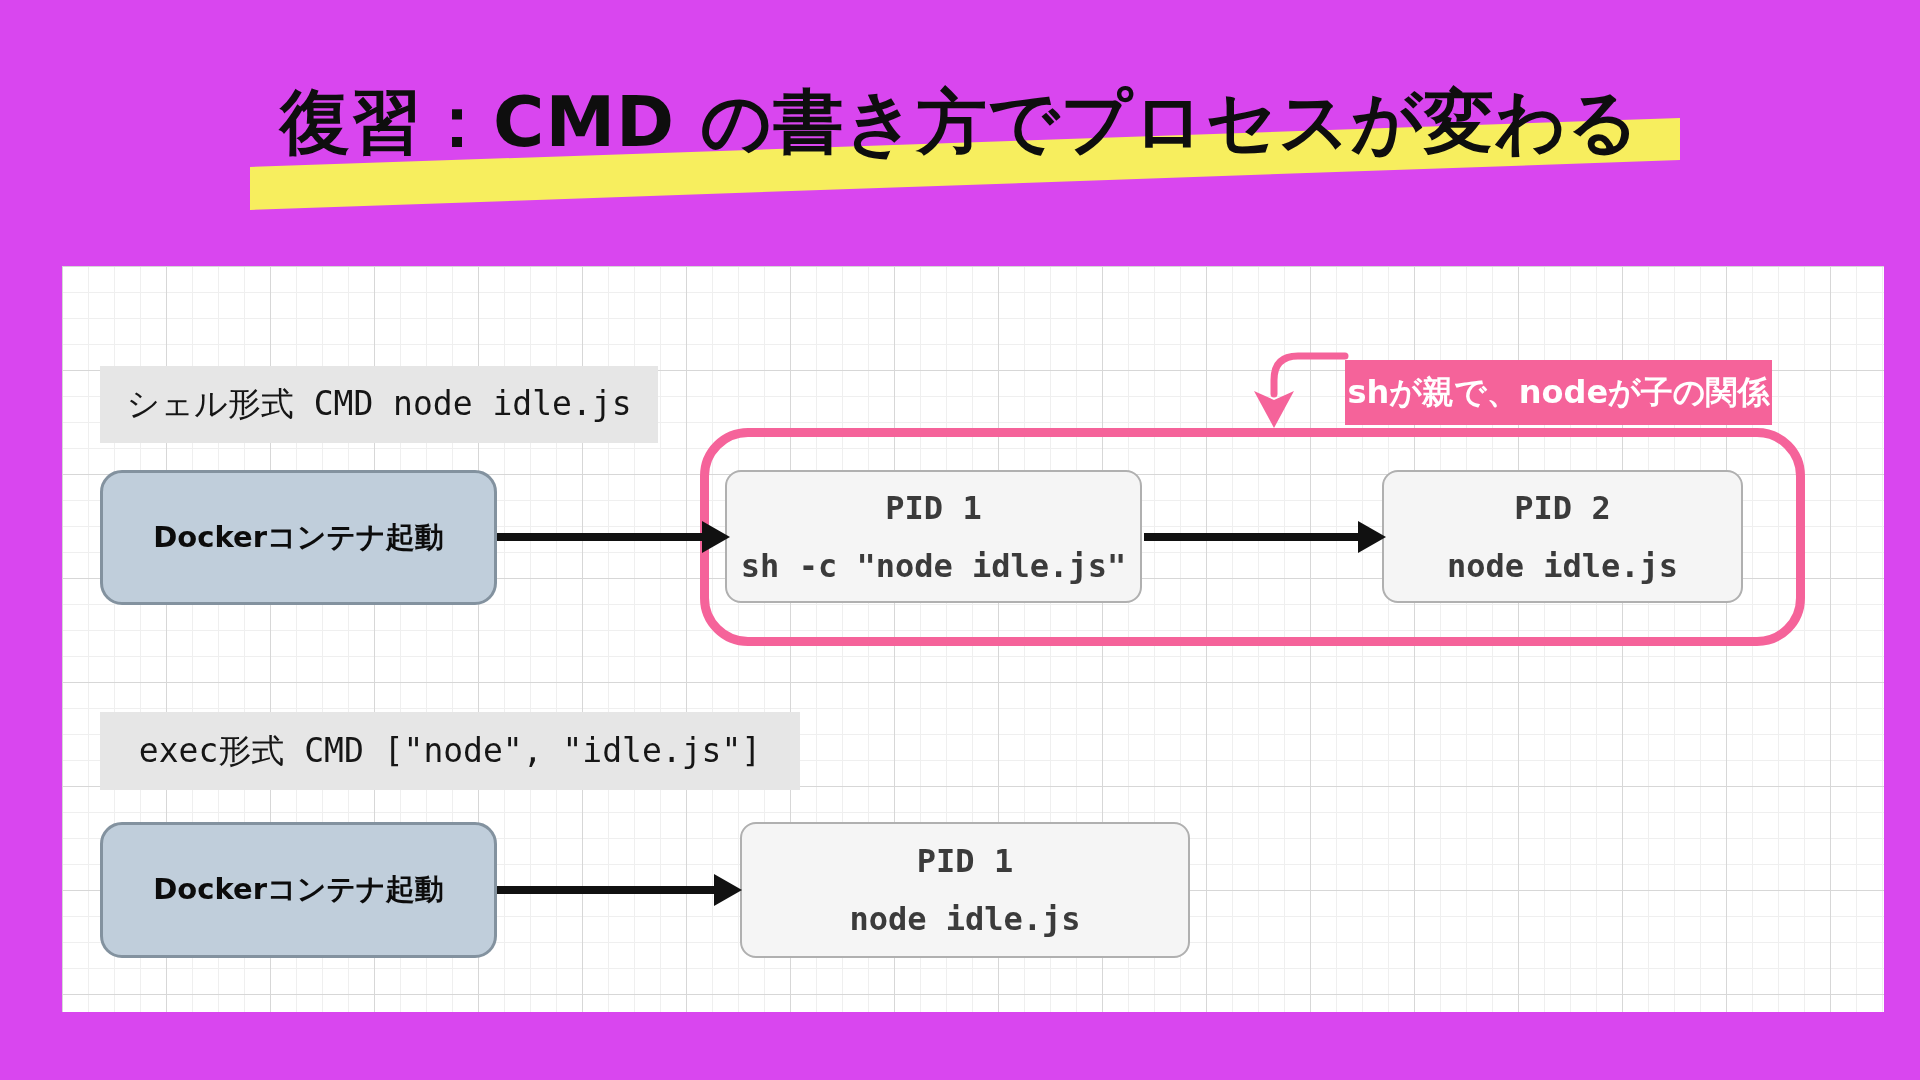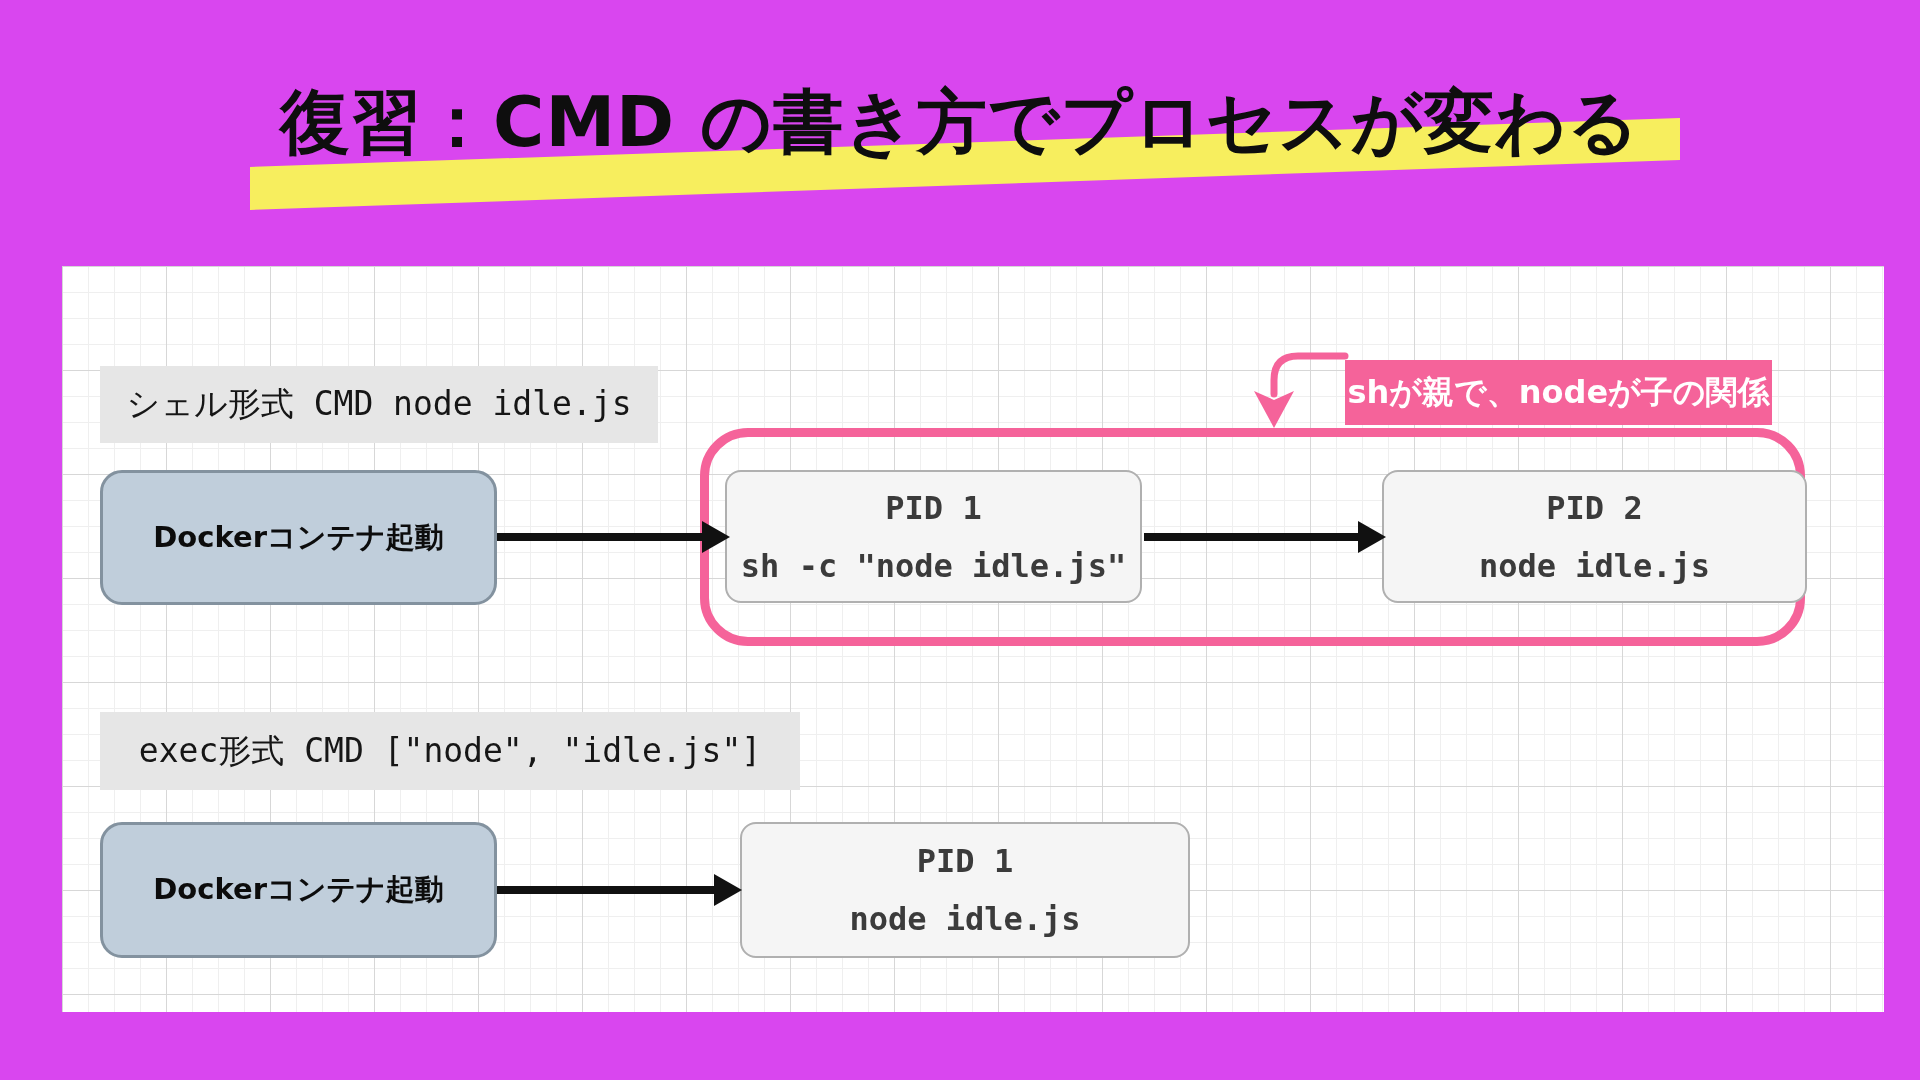--- a/index.html
+++ b/index.html
@@ -61,21 +61,21 @@
   .proc-box{
     position:absolute;
     background:#f5f5f5;border:2px solid #b0b0b0;border-radius:16px;
     display:flex;flex-direction:column;align-items:center;justify-content:center;
     gap:20px;
     font-family:"DejaVu Sans Mono","Liberation Mono",monospace;
     font-weight:bold;font-size:32px;color:#3b3b3b;white-space:nowrap;
     box-sizing:border-box;z-index:4;
   }
   .proc-pid1{left:725px;top:470px;width:417px;height:133px;}
-  .proc-pid2{left:1382px;top:470px;width:425px;height:133px;}
+  .proc-pid2{left:1382px;top:470px;width:361px;height:133px;}
   .proc-pid1b{left:740px;top:822px;width:450px;height:136px;}
   
   .pink-group{
     position:absolute;left:700px;top:428px;width:1105px;height:218px;
     border:9px solid #f5639a;border-radius:48px;
     box-sizing:border-box;background:transparent;z-index:2;
   }
   
   .annotation{
     position:absolute;left:1345px;top:312px;width:427px;height:65px;

